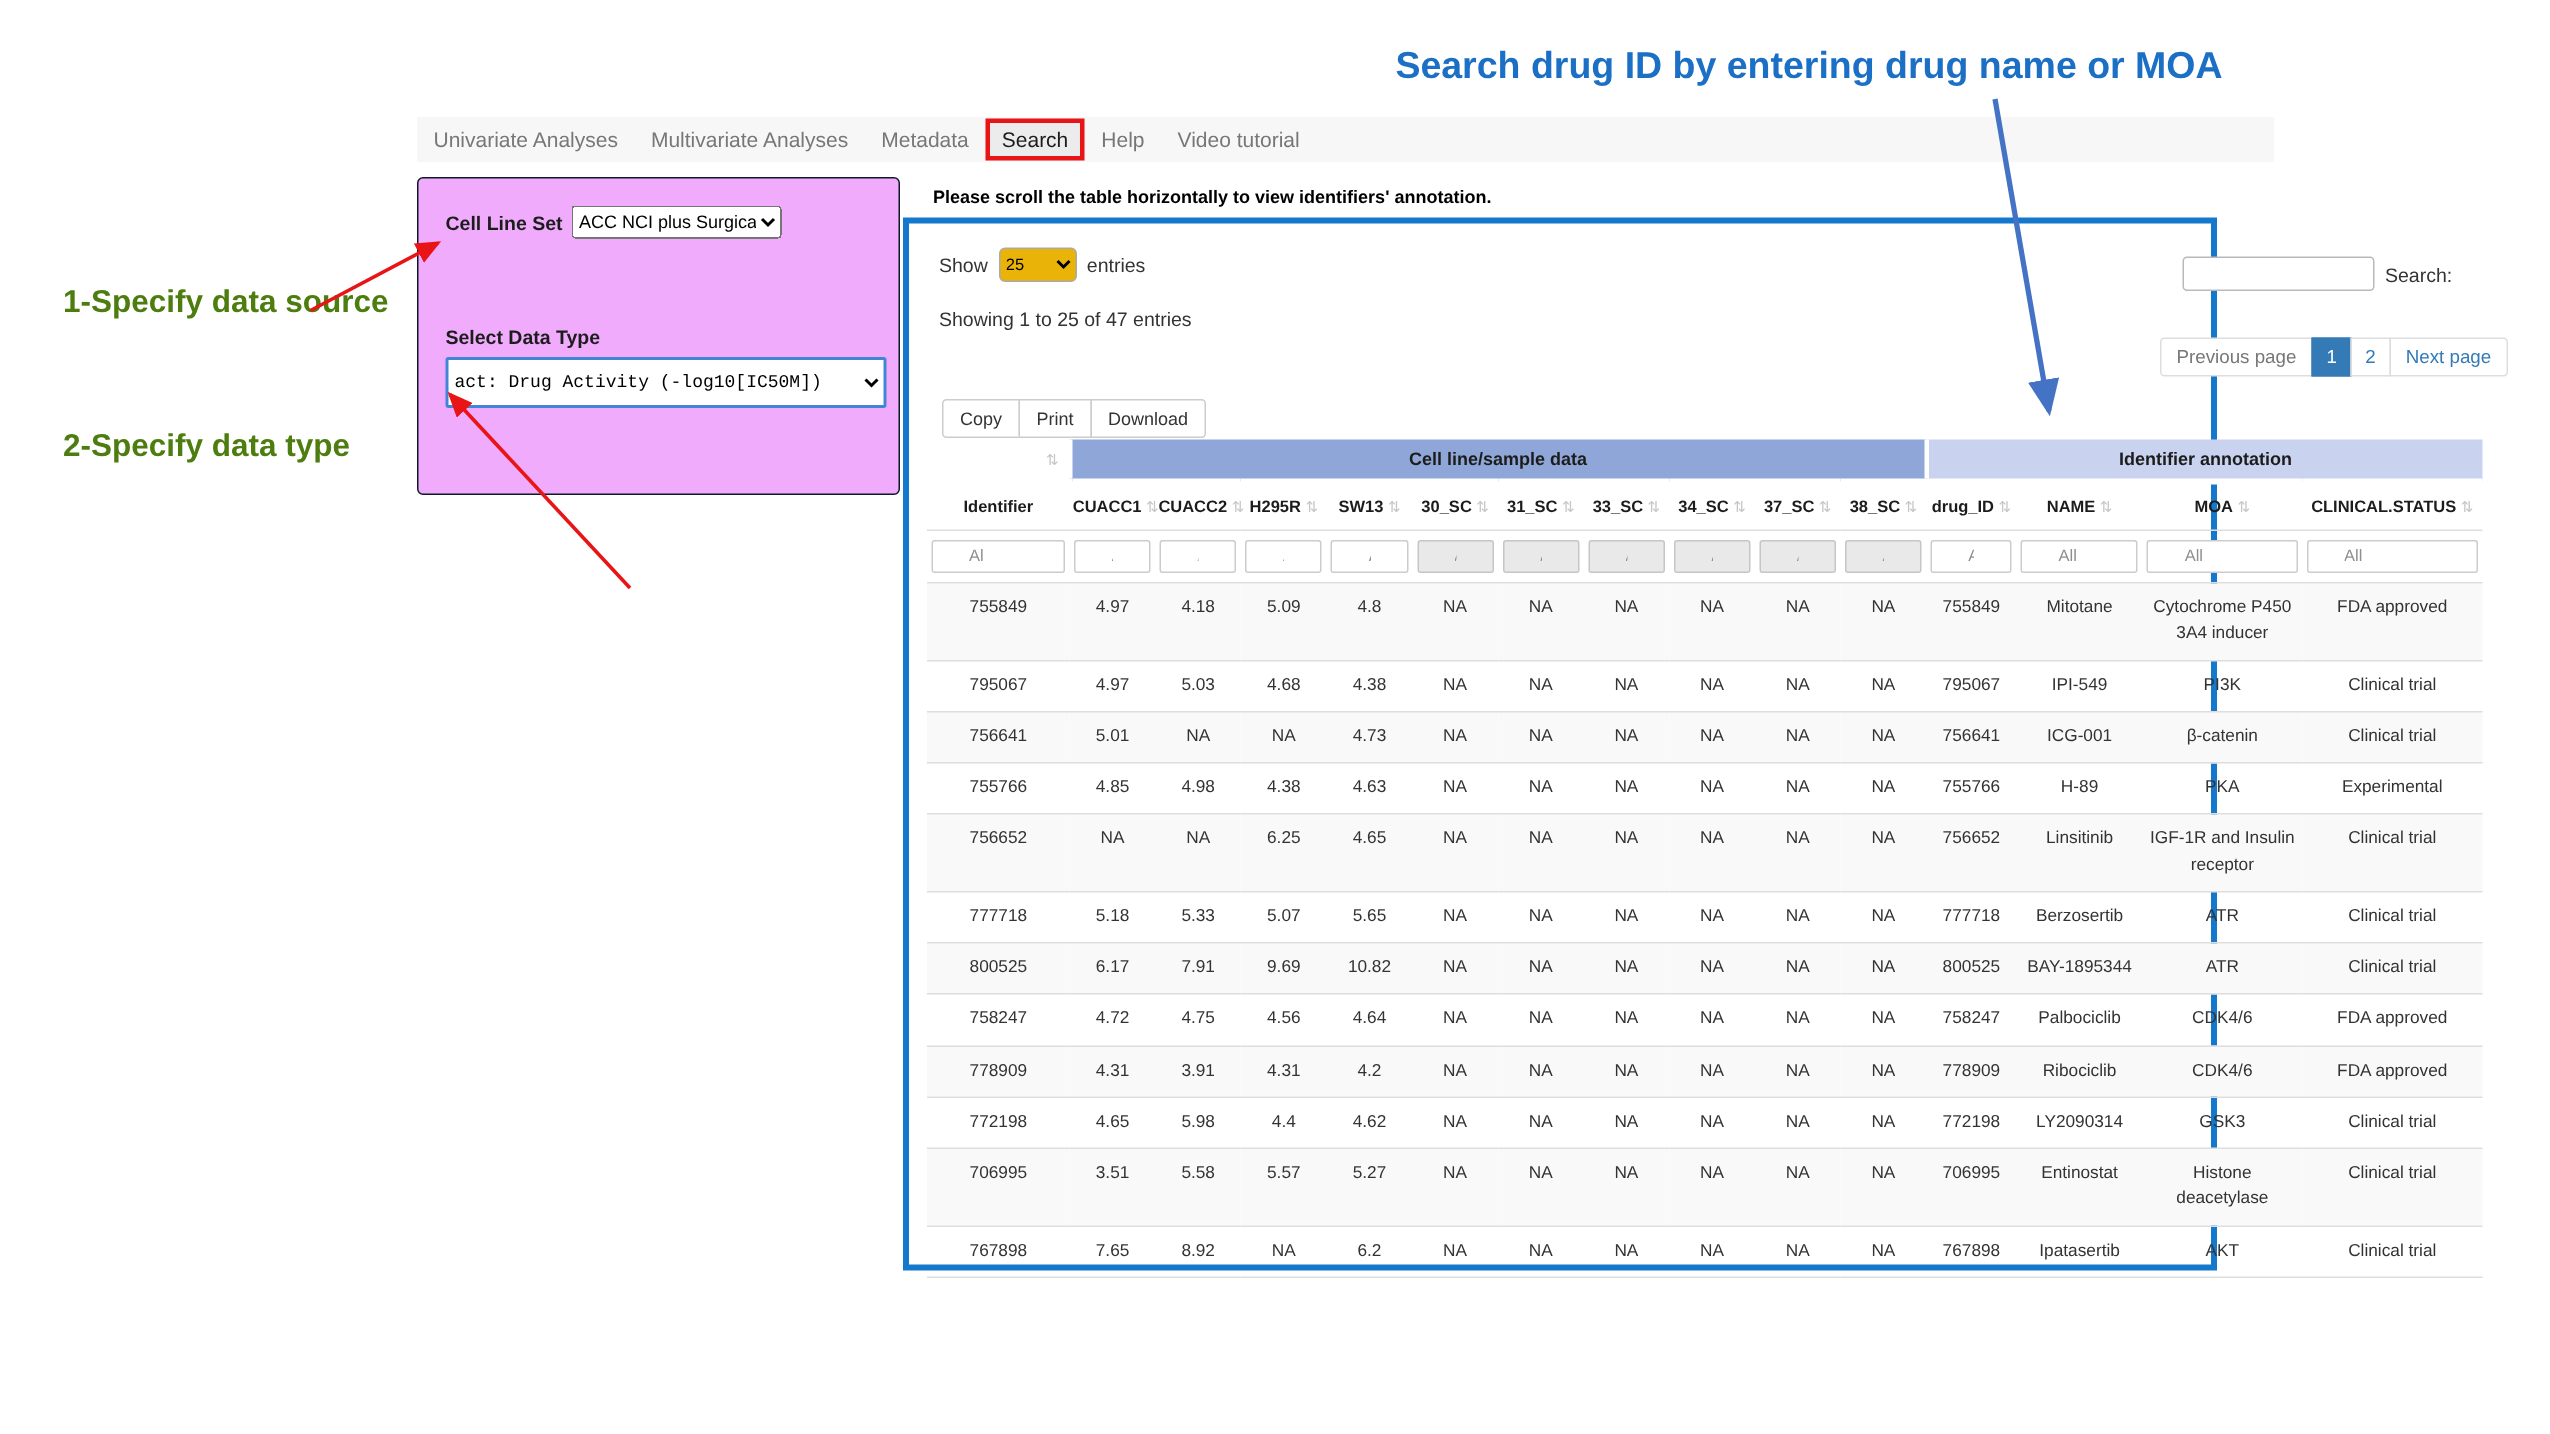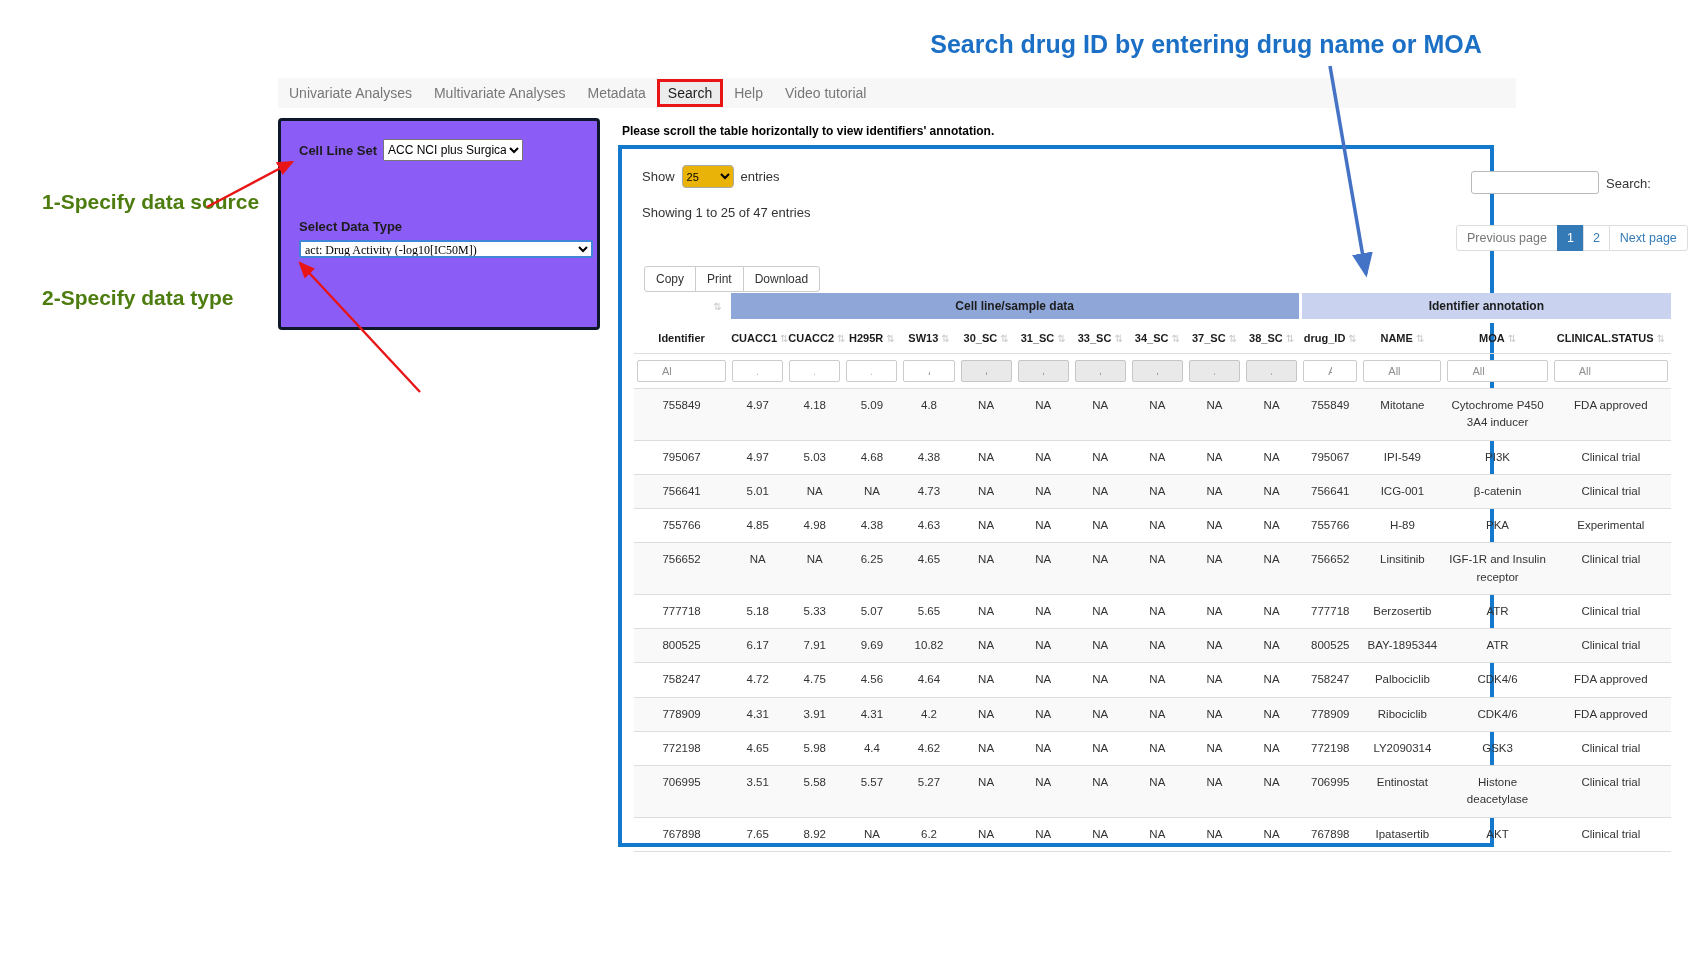--- a/index.html
+++ b/index.html
@@ -24,35 +24,35 @@
     background:#f7f7f7; display:flex; align-items:center; font-size:14px; z-index:1;
   }
   .nav-item { padding:6px 11px; color:#777; white-space:nowrap; cursor:pointer; }
   .nav-item.active {
     color:#1c1c1c; background:#ececec; border:3px solid #e81416; padding:3px 8px;
   }
 
   
   .side-panel {
     position:absolute; left:278px; top:118px; width:322px; height:212px;
-    background:#8b5cf6; border:3px solid #0f172a; border-radius:4px; padding:18px;
+    background:#f0abfc; border:1px solid #0f172a; border-radius:4px; padding:18px;
   }
   .cls-row { display:flex; align-items:center; gap:6px; font-size:13px; font-weight:bold; color:#1c1c1c; }
   .cls-row select { font-size:12px; height:22px; max-width:140px; font-family:"Liberation Sans",sans-serif; }
   .dt-label { display:block; margin-top:58px; font-size:13px; font-weight:bold; color:#1c1c1c; }
   .dt-select {
-    margin-top:6px; width:294px; height:18px; font-size:12px; background:#fff;
-    border:2px solid #4285d8; border-radius:2px; font-family:Liberation Serif, serif;
+    margin-top:6px; width:294px; height:34px; font-size:12px; background:#fff;
+    border:2px solid #4285d8; border-radius:2px; font-family:Liberation Mono, monospace;
   }
 
   
   .scroll-note { position:absolute; left:622px; top:124px; font-size:12px; font-weight:bold; color:#000; }
   .container {
     position:absolute; left:602px; top:145px; width:876px; height:702px;
-    border:4px solid #1478cc; background:#fff;margin-left:16px;
+    border:4px solid #1478cc; background:#fff;
   }
   .show-entries { position:absolute; left:20px; top:16px; display:flex; align-items:center; gap:7px; font-size:13px; color:#333; }
   .show-entries select { height:23px; width:52px; font-size:11px; border:1px solid #aaa; border-radius:4px; background:#eab308; font-family:"Liberation Sans",sans-serif; }
   .info { position:absolute; left:20px; top:56px; font-size:13px; color:#333; }
   .search-box { position:absolute; left:849px; top:22px; width:128px; height:23px; border:1px solid #b9b9b9; border-radius:3px; padding:2px 6px; font-size:12px; }
   .search-label { position:absolute; left:984px; top:27px; font-size:13px; color:#333; }
 
   .pagination { position:absolute; left:834px; top:76px; display:flex; font-size:12.5px; }
   .page-btn { border:1px solid #ddd; background:#fff; padding:5px 10px; margin-left:-1px; color:#337ab7; cursor:pointer; white-space:nowrap; font-family:"Liberation Sans",sans-serif; font-size:12.5px; }
   .page-btn.prev { color:#777; border-radius:3px 0 0 3px; margin-left:0; }

